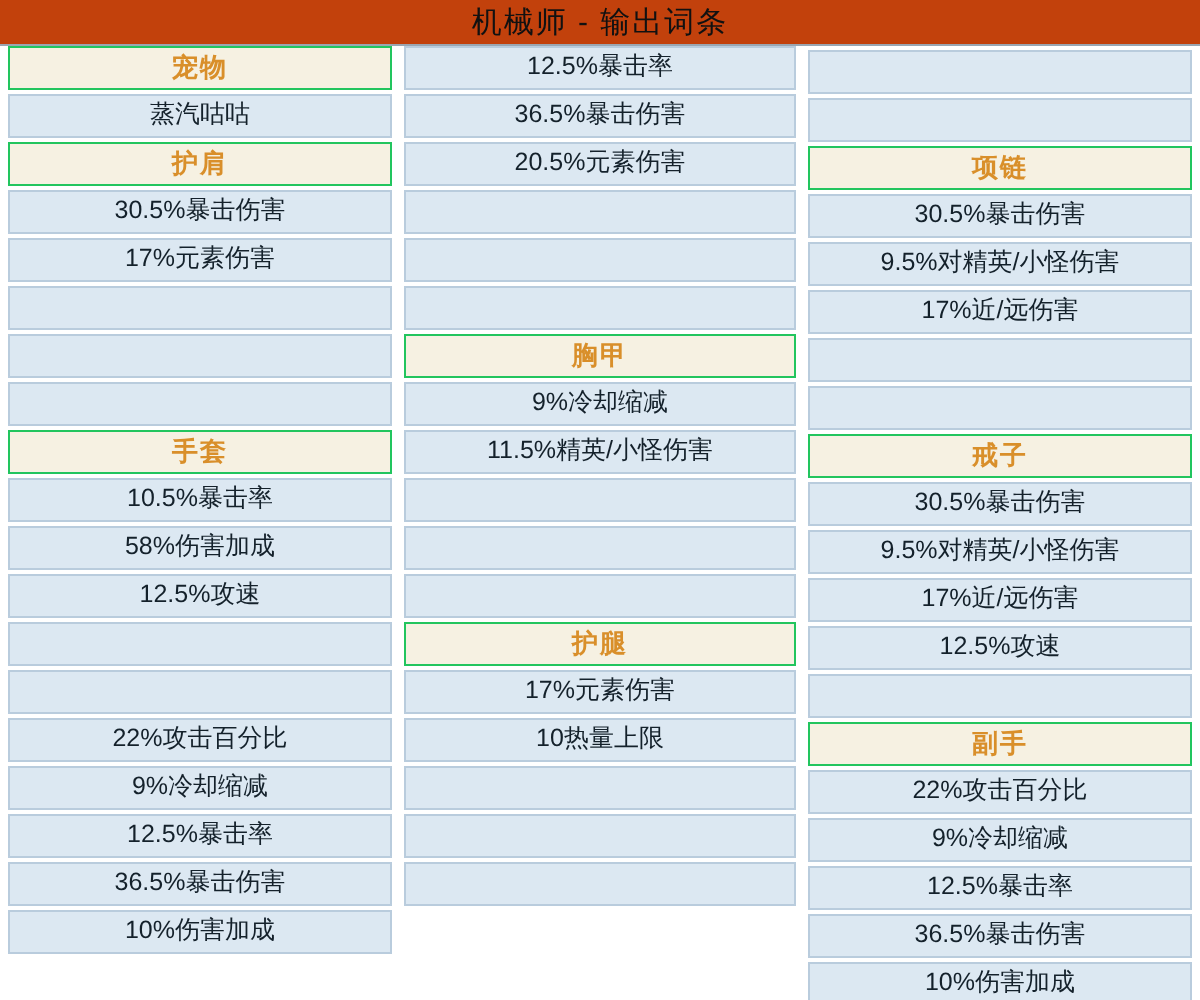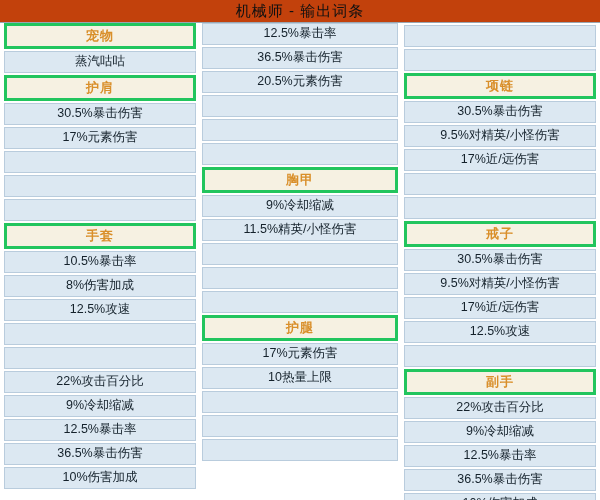--- a/index.html
+++ b/index.html
@@ -52,21 +52,21 @@
   }
   .group {
     margin-bottom: 2px;
   }
   .grp-head {
     text-align: center;
     font-size: 13px;
     font-weight: bold;
     color: #d98f2a;
     background: #f6f1e2;
-    border: 3px solid #22c55e;
+    border: 1px solid #22c55e;
     height: 20px;
     line-height: 19px;
     margin-bottom: 2px;
     letter-spacing: 1px;
   }
   .row {
     text-align: center;
     font-size: 12.5px;
     height: 20px;
     line-height: 19px;
@@ -108,21 +108,21 @@
         <div class="row">30.5%暴击伤害</div>
         <div class="row">17%元素伤害</div>
         <div class="row blank"></div>
         <div class="row blank"></div>
         <div class="row blank"></div>
       </div>
 
       <div class="group">
         <div class="grp-head">手套</div>
         <div class="row">10.5%暴击率</div>
-        <div class="row">8%伤害加成</div>
+        <div class="row">58%伤害加成</div>
         <div class="row">12.5%攻速</div>
         <div class="row blank"></div>
         <div class="row blank"></div>
       </div>
 
       <div class="group">
         <div class="row">22%攻击百分比</div>
         <div class="row">9%冷却缩减</div>
         <div class="row">12.5%暴击率</div>
         <div class="row">36.5%暴击伤害</div>

